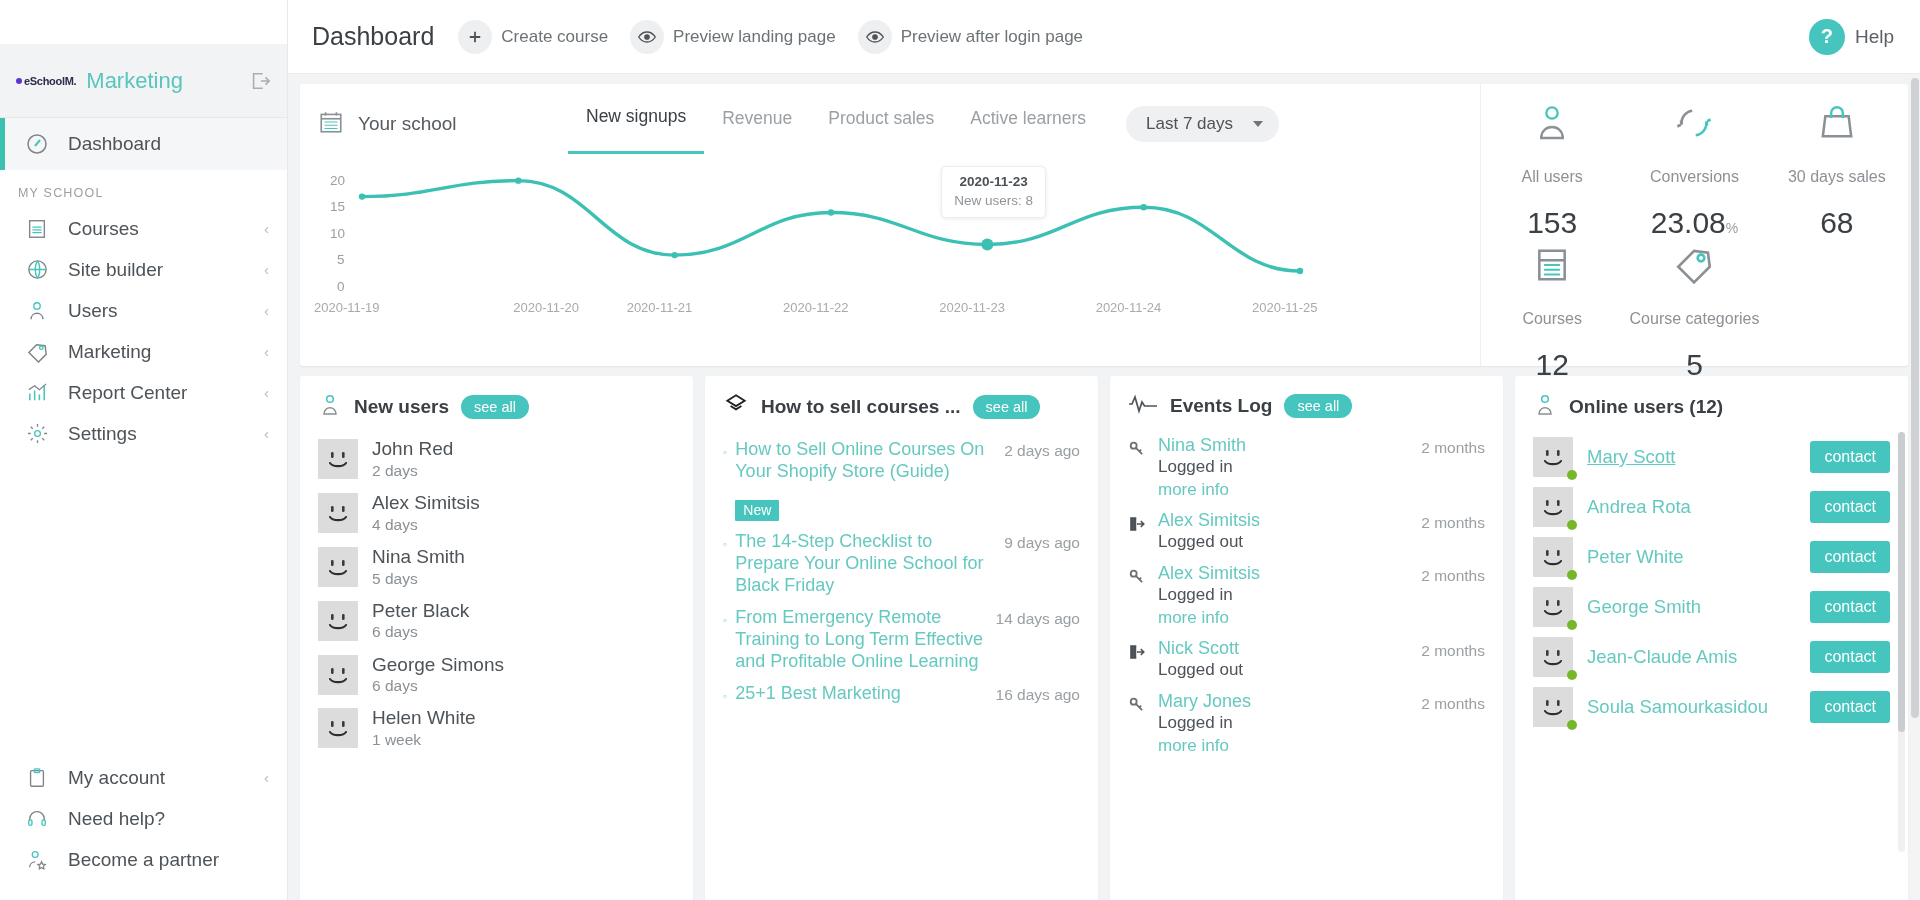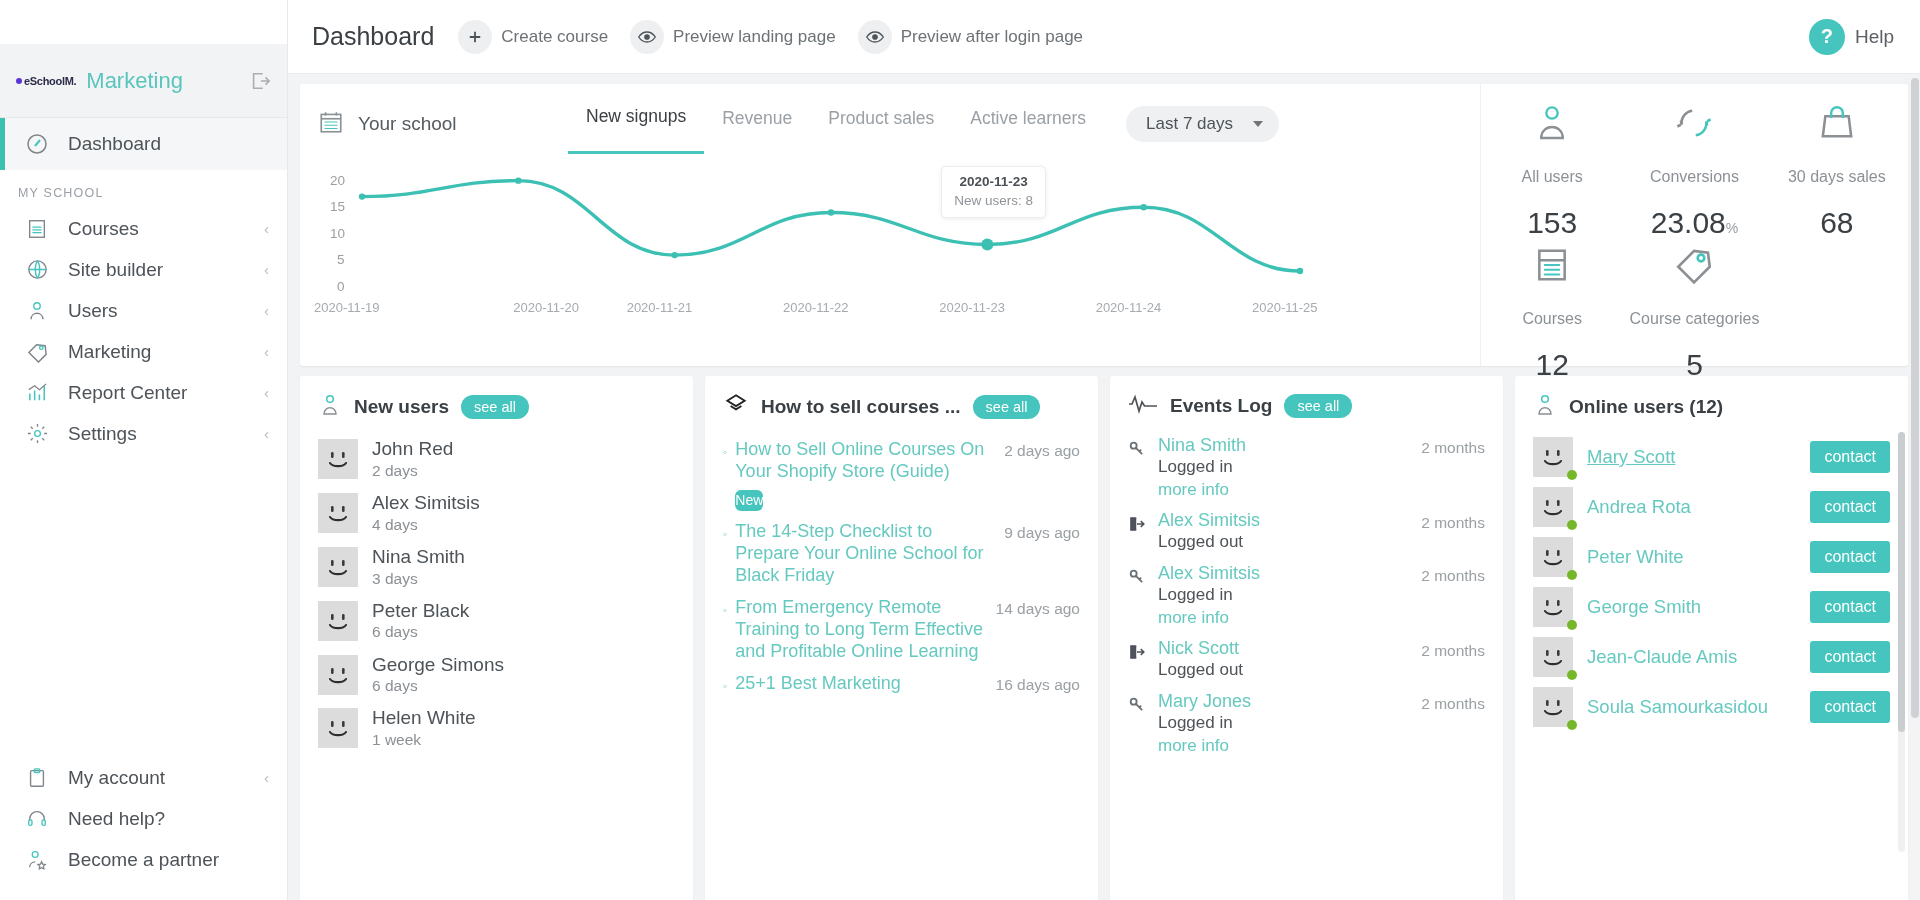--- a/index.html
+++ b/index.html
@@ -154,21 +154,21 @@
     position: absolute; right: -4px; bottom: -3px; width: 10px; height: 10px;
     border-radius: 50%; background: #76b72a;
   }
 
   .post { display: flex; gap: 8px; padding: 7px 0 3px 0; }
   .bullet { color: #6fcfc7; font-size: 12px; line-height: 26px; }
   .post-title { font-size: 18px; color: #66c9c0; line-height: 1.22; flex: 1; cursor: pointer; }
   .post-date { font-size: 15.5px; color: #9aa0a4; white-space: nowrap; padding-top: 3px; }
   .new-badge {
     display: inline-block; background: #45c5bd; color: #fff;
-    font-size: 14px; border-radius: 6px; padding: 2px 0; margin-top: 7px;
+    font-size: 14px; border-radius: 1px; padding: 2px 8px; margin-top: 17px;
   }
 
   .ev { display: flex; gap: 10px; padding: 5px 0 4px 0; }
   .ev-ic { width: 20px; flex-shrink: 0; padding-top: 5px; color: #6b7176; }
   .ev-body { flex: 1; }
   .ev-name { font-size: 18px; color: #66c9c0; cursor: pointer; }
   .ev-act { font-size: 17px; color: #4d5358; line-height: 1.35; }
   .ev-more { font-size: 17px; color: #66c9c0; cursor: pointer; line-height: 1.3; }
   .ev-time { font-size: 15.5px; color: #9aa0a4; white-space: nowrap; padding-top: 4px; }
 
@@ -517,21 +517,21 @@
               <span class="avatar">
                 <svg width="40" height="40" viewBox="0 0 40 40">
                   <rect width="40" height="40" fill="#dcdcdc"></rect>
                   <rect x="13" y="13" width="2.6" height="6" rx="1.2" fill="#3a3a3a"></rect>
                   <rect x="24" y="13" width="2.6" height="6" rx="1.2" fill="#3a3a3a"></rect>
                   <path d="M12 24c2.6 4.2 13.4 4.2 16 0" fill="none" stroke="#2e2e2e" stroke-width="2.1" stroke-linecap="round"></path>
                 </svg>
               </span>
     <span>
       <div class="u-name">Nina Smith</div>
-      <div class="u-sub">3 days</div>
+      <div class="u-sub">5 days</div>
     </span>
             </div>
             <div class="user-row">
               <span class="avatar">
                 <svg width="40" height="40" viewBox="0 0 40 40">
                   <rect width="40" height="40" fill="#dcdcdc"></rect>
                   <rect x="13" y="13" width="2.6" height="6" rx="1.2" fill="#3a3a3a"></rect>
                   <rect x="24" y="13" width="2.6" height="6" rx="1.2" fill="#3a3a3a"></rect>
                   <path d="M12 24c2.6 4.2 13.4 4.2 16 0" fill="none" stroke="#2e2e2e" stroke-width="2.1" stroke-linecap="round"></path>
                 </svg>

